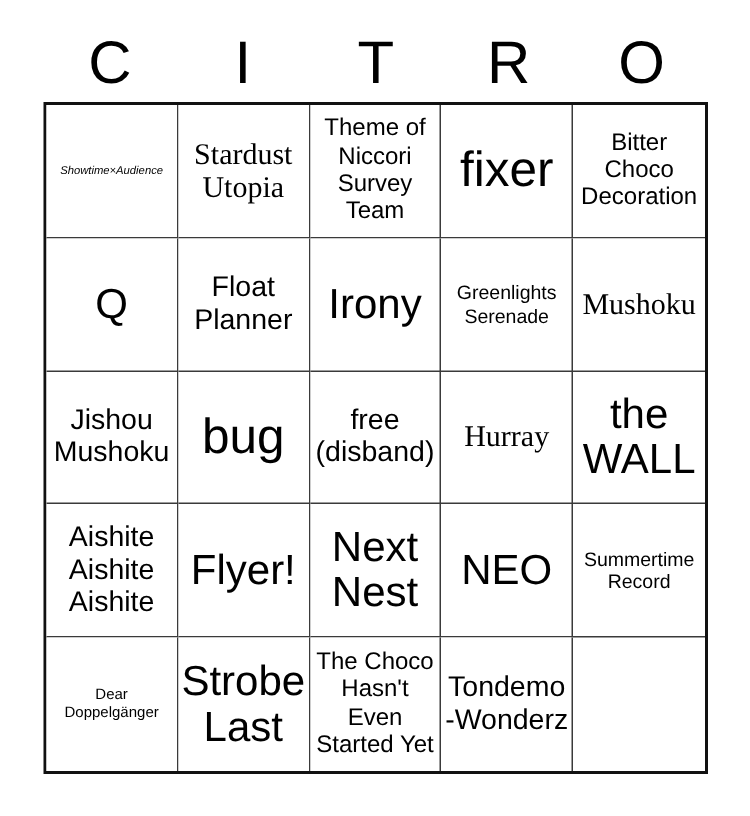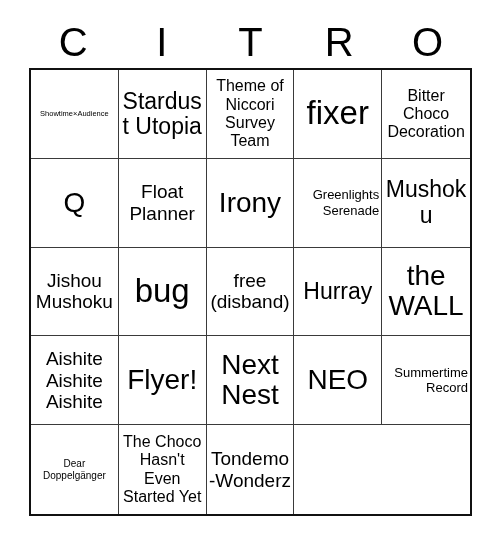--- a/index.html
+++ b/index.html
@@ -77,26 +77,26 @@
 
   .cell-text {
     display: block;
     width: 100%;
     line-height: 1.07;
     word-wrap: break-word;
     font-weight: 400;
   }
 
   
-  .fs-xxs .cell-text { font-size: 7.5px;  line-height: 1.15; }
+  .fs-xxs .cell-text { font-size: 7.5px;  line-height: 1.15; font-style: italic; }
   .fs-xs  .cell-text { font-size: 10px;   line-height: 1.18; }
-  .fs-s   .cell-text { font-size: 13px;   line-height: 1.18; text-align: right; }
+  .fs-s   .cell-text { font-size: 13px;   line-height: 1.18; }
   .fs-m   .cell-text { font-size: 16px;   line-height: 1.14; }
   .fs-l   .cell-text { font-size: 19px;   line-height: 1.12; }
-  .fs-xl  .cell-text { font-size: 23px;   line-height: 1.10; }
+  .fs-xl  .cell-text { font-size: 20px;   line-height: 1.10; font-family: Liberation Serif, serif; }
   .fs-xxl .cell-text { font-size: 28px;   line-height: 1.08; }
   .fs-3xl .cell-text { font-size: 33px;   line-height: 1.06; }
 </style>
 </head>
 <body>
 
 <div class="card">
 
   <div class="header-row">
       <div class="header-cell">C</div>
@@ -163,20 +163,23 @@
       </div>
       <div class="cell fs-xxl">
         <span class="cell-text">NEO</span>
       </div>
       <div class="cell fs-s">
         <span class="cell-text">Summertime Record</span>
       </div>
       <div class="cell fs-xs">
         <span class="cell-text">Dear Doppelgänger</span>
       </div>
+      <div class="cell fs-xxl">
+        <span class="cell-text">Strobe Last</span>
+      </div>
       <div class="cell fs-m">
         <span class="cell-text">The Choco Hasn't Even Started Yet</span>
       </div>
       <div class="cell fs-l">
         <span class="cell-text">Tondemo-Wonderz</span>
       </div>
     </div>
 
 </div>
 

